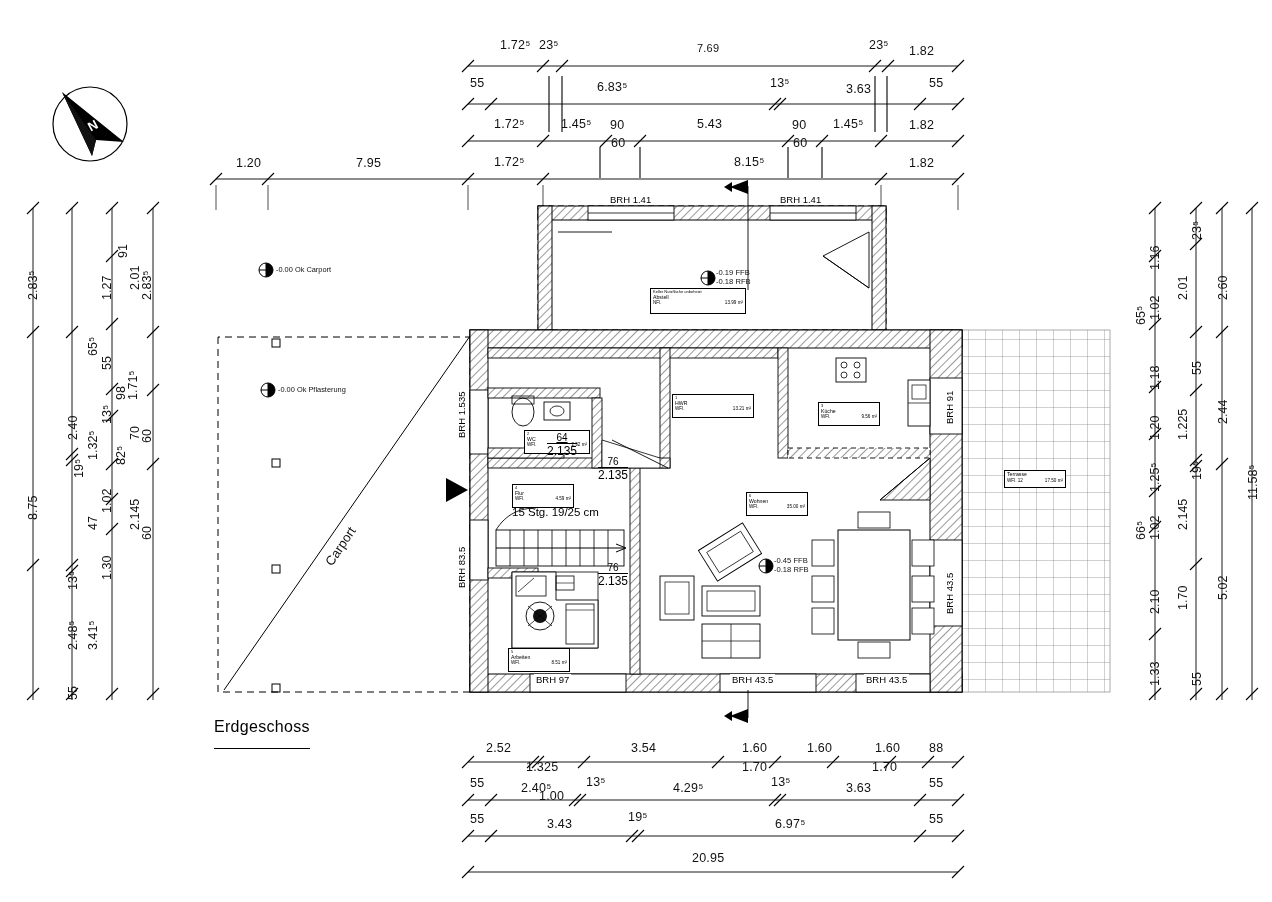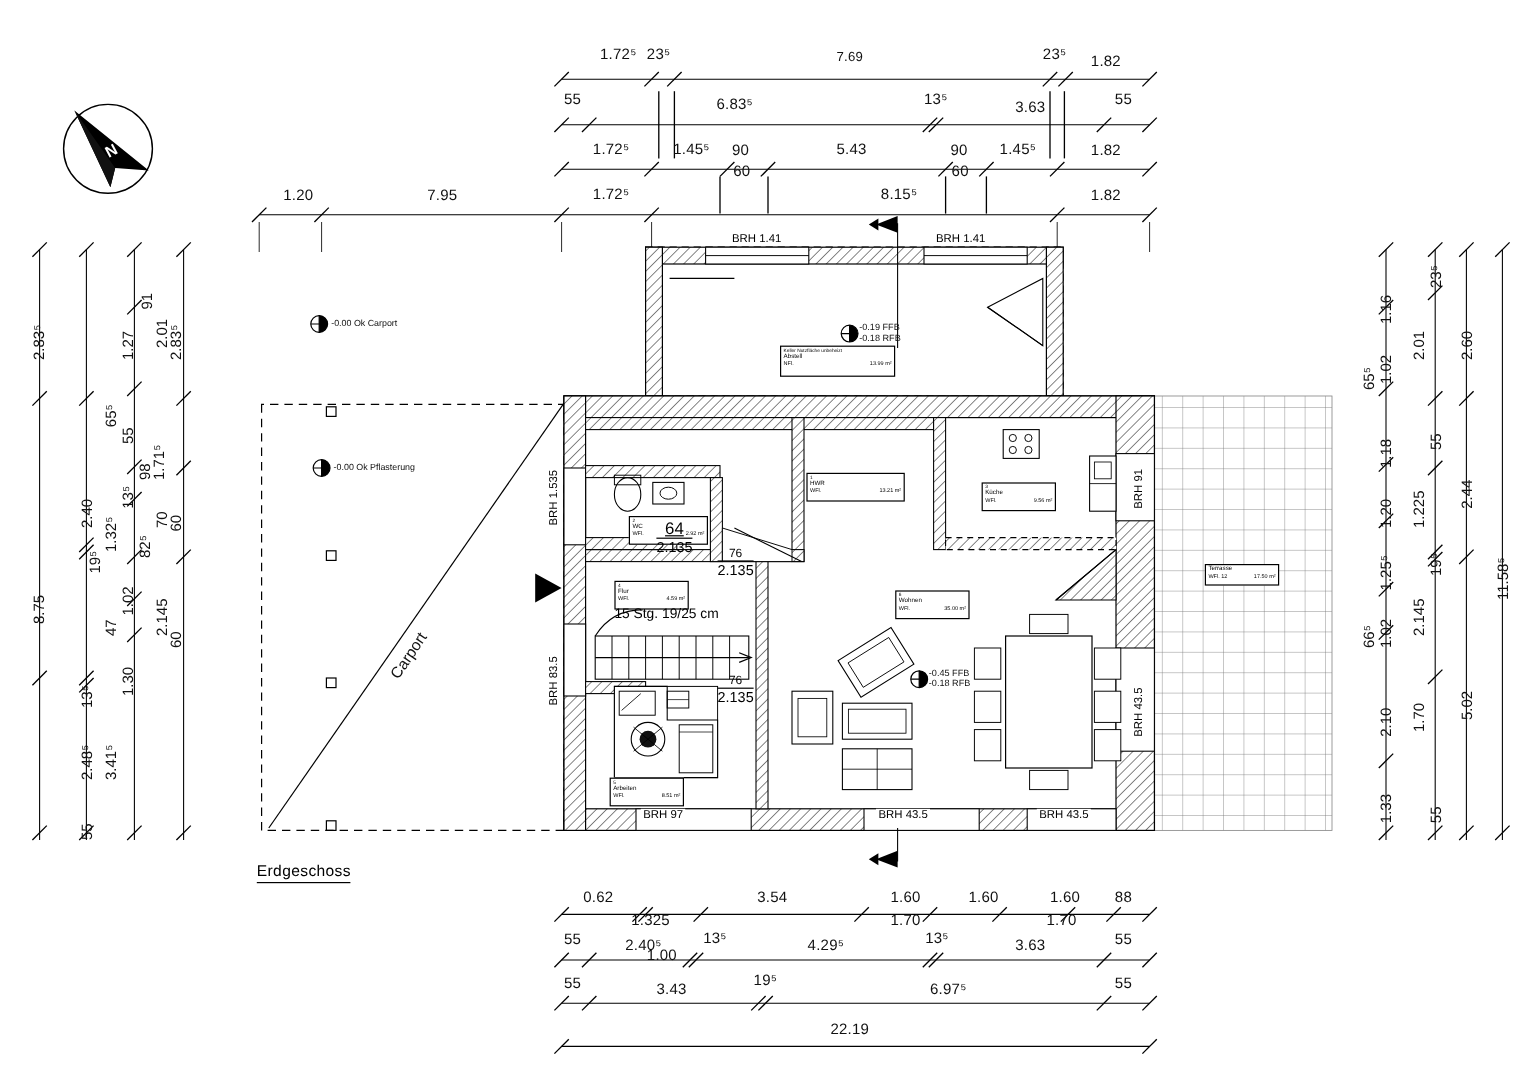--- a/index.html
+++ b/index.html
@@ -13,22 +13,22 @@
           font-family:"Liberation Sans",sans-serif;letter-spacing:.2px;}
   .vtxt{position:absolute;font-size:12.5px;color:#111;white-space:nowrap;
         transform-origin:0 0;transform:rotate(-90deg);}
   .roombox{position:absolute;border:0.7px solid #000;background:#fff;
            padding:1px 2px 1px 2px;box-sizing:border-box;}
   .roombox .r1{font-size:4px;line-height:4.6px;}
   .roombox .r2{font-size:5.2px;line-height:5.6px;}
   .roombox .r3{font-size:4.6px;line-height:5.2px;display:flex;
                justify-content:space-between;gap:6px;}
   svg{position:absolute;left:0;top:0;overflow:visible;}
-  .title{position:absolute;font-size:13px;letter-spacing:.3px;
-         border-bottom:1.6px solid #000;padding-bottom:2px;color:#000;}
+  .title{position:absolute;font-size:16px;letter-spacing:.3px;
+         border-bottom:1.6px solid #000;padding-bottom:12px;color:#000;}
   .brh{position:absolute;font-size:9.5px;background:#fff;padding:0 2px;white-space:nowrap;}
   .brhv{position:absolute;font-size:9.5px;white-space:nowrap;
         transform-origin:0 0;transform:rotate(-90deg);background:#fff;padding:0 2px;}
   .carport{position:absolute;font-size:13px;transform-origin:0 0;
            transform:rotate(-56deg);color:#111;}
   .elev{position:absolute;font-size:6.4px;line-height:7px;white-space:nowrap;color:#111;}
 </style>
 </head>
 <body>
 
@@ -481,21 +481,21 @@
 <div class="dimtxt" style="left:793px;top:136px;">60</div>
 <div class="dimtxt" style="left:833px;top:117px;">1.45⁵</div>
 <div class="dimtxt" style="left:909px;top:118px;">1.82</div>
 
 <div class="dimtxt" style="left:236px;top:156px;">1.20</div>
 <div class="dimtxt" style="left:356px;top:156px;">7.95</div>
 <div class="dimtxt" style="left:494px;top:155px;">1.72⁵</div>
 <div class="dimtxt" style="left:710px;top:155px;margin-left:24px;">8.15⁵</div>
 <div class="dimtxt" style="left:909px;top:156px;">1.82</div>
 
-<div class="dimtxt" style="left:486px;top:741px;">0.62</div>
+<div class="dimtxt" style="left:486px;top:741px;">2.52</div>
 <div class="dimtxt" style="left:539px;top:741px;margin-top:48px;">1.00</div>
 <div class="dimtxt" style="left:526px;top:760px;">1.325</div>
 <div class="dimtxt" style="left:631px;top:741px;">3.54</div>
 <div class="dimtxt" style="left:742px;top:741px;">1.60</div>
 <div class="dimtxt" style="left:742px;top:760px;">1.70</div>
 <div class="dimtxt" style="left:807px;top:741px;">1.60</div>
 <div class="dimtxt" style="left:875px;top:741px;">1.60</div>
 <div class="dimtxt" style="left:872px;top:760px;">1.70</div>
 <div class="dimtxt" style="left:929px;top:741px;">88</div>
 
@@ -506,21 +506,21 @@
 <div class="dimtxt" style="left:771px;top:775px;">13⁵</div>
 <div class="dimtxt" style="left:846px;top:781px;">3.63</div>
 <div class="dimtxt" style="left:929px;top:776px;">55</div>
 
 <div class="dimtxt" style="left:470px;top:812px;">55</div>
 <div class="dimtxt" style="left:547px;top:817px;">3.43</div>
 <div class="dimtxt" style="left:628px;top:810px;">19⁵</div>
 <div class="dimtxt" style="left:775px;top:817px;">6.97⁵</div>
 <div class="dimtxt" style="left:929px;top:812px;">55</div>
 
-<div class="dimtxt" style="left:692px;top:851px;">22.19</div>
+<div class="dimtxt" style="left:692px;top:851px;">20.95</div>
 
 <div class="vtxt" style="left:26px;top:300px;">2.83⁵</div>
 <div class="vtxt" style="left:26px;top:520px;">8.75</div>
 <div class="vtxt" style="left:66px;top:650px;">2.48⁵</div>
 <div class="vtxt" style="left:66px;top:700px;">55</div>
 
 <div class="vtxt" style="left:66px;top:440px;">2.40</div>
 <div class="vtxt" style="left:66px;top:590px;">13⁵</div>
 <div class="vtxt" style="left:100px;top:370px;">55</div>
 <div class="vtxt" style="left:100px;top:424px;">13⁵</div>
@@ -645,21 +645,21 @@
 
 <div class="roombox" style="left:1004px;top:470px;width:62px;height:18px;">
   <div class="r2">Terrasse</div>
   <div class="r3">
     <span>WFl. 12</span>
     <span>17.50 m²</span>
   </div>
 </div>
 
 <div class="abs" style="left:547px;top:432px;text-align:center;">
-  <div style="font-size:14px;border-bottom:1px solid #000;padding:0 3px;text-decoration:underline;">64</div>
+  <div style="font-size:10px;border-bottom:1px solid #000;padding:0 3px;text-decoration:underline;">64</div>
   <div style="font-size:12px;">2.135</div>
 </div>
 <div class="abs" style="left:598px;top:562px;text-align:center;">
   <div style="font-size:10px;border-bottom:1px solid #000;padding:0 3px;">76</div>
   <div style="font-size:12px;">2.135</div>
 </div>
 <div class="abs" style="left:598px;top:456px;text-align:center;">
   <div style="font-size:10px;border-bottom:1px solid #000;padding:0 3px;">76</div>
   <div style="font-size:12px;">2.135</div>
 </div>

